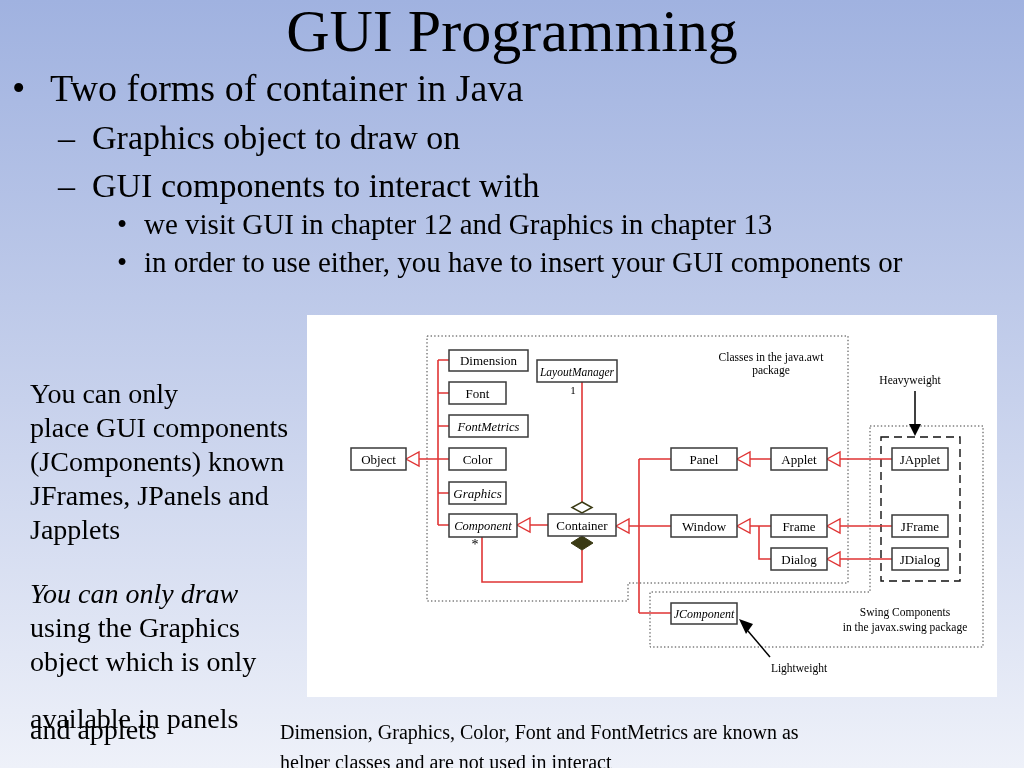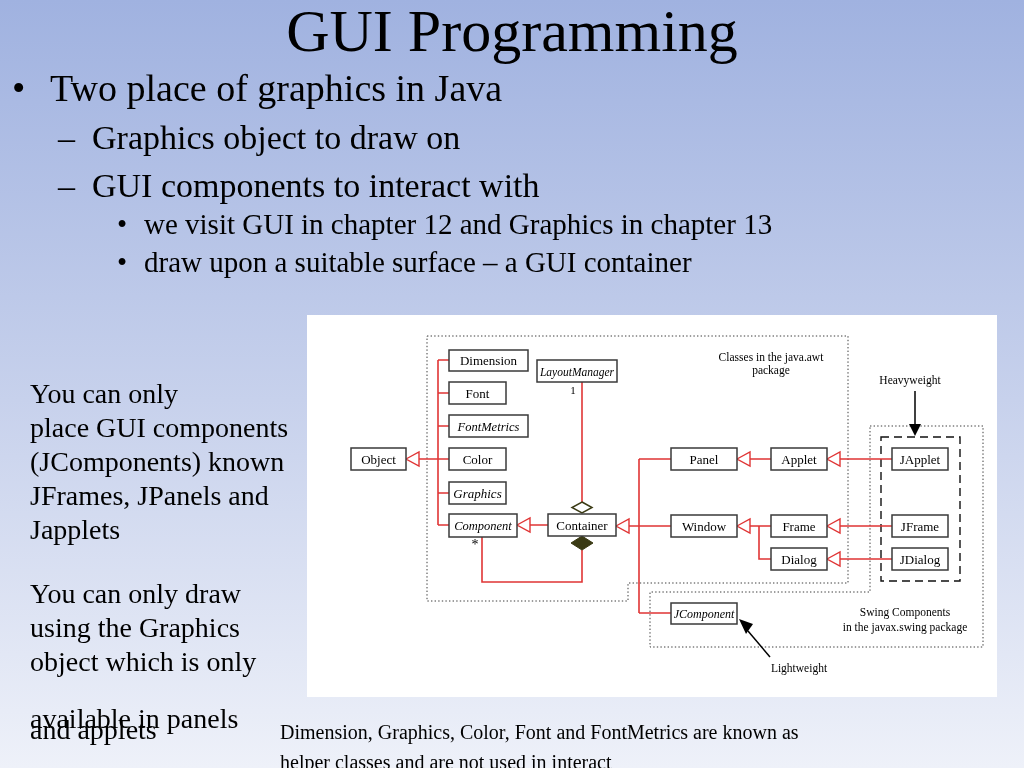--- a/index.html
+++ b/index.html
@@ -38,50 +38,50 @@
   .clslabel{font-size:13px;text-anchor:middle;}
   .it{font-style:italic;}
 </style>
 </head>
 <body>
 
 <div class="abs title">GUI Programming</div>
 
 <div class="bline l1">
   <span class="marker">•</span>
-  <span class="body">Two place of graphics in Java</span>
+  <span class="body">Two forms of container in Java</span>
 </div>
 
 <div class="bline l2" style="top:118px;">
   <span class="marker">–</span>
   <span class="body">Graphics object to draw on</span>
 </div>
 <div class="bline l2" style="top:166px;">
   <span class="marker">–</span>
   <span class="body">GUI components to interact with</span>
 </div>
 
 <div class="bline l3" style="top:209px;">
   <span class="marker">•</span>
   <span class="body">we visit GUI in chapter 12 and Graphics in chapter 13</span>
 </div>
 <div class="bline l3" style="top:247px;">
   <span class="marker">•</span>
   <span class="body">
-    <span style="display:block;">draw upon a suitable surface – a GUI container</span>
+    <span style="display:block;">in order to use either, you have to insert your GUI components or</span>
   </span>
 </div>
 
 <div class="noteline" style="top:377px;">You can only</div>
 <div class="noteline" style="top:411px;">place GUI components</div>
 <div class="noteline" style="top:445px;">(JComponents) known</div>
 <div class="noteline" style="top:479px;">JFrames, JPanels and</div>
 <div class="noteline" style="top:513px;">Japplets</div>
 
-<div class="noteline" style="top:577px;">You can only draw</div>
+<div class="noteline" style="top:577px;font-style:italic;">You can only draw</div>
 <div class="noteline" style="top:611px;text-align:right;">using the Graphics</div>
 <div class="noteline" style="top:645px;">object which is only</div>
 <div class="noteline" style="top:674px;margin-top:28px;">available in panels</div>
 <div class="noteline" style="top:713px;">and applets</div>
 
 <div class="botline" style="top:704px;">Dimension, Graphics, Color, Font and FontMetrics are known as</div>
 <div class="botline" style="top:734px;">helper classes and are not used in interact</div>
 
 <div class="abs imagebox">
   <svg width="690" height="382" viewBox="307 315 690 382">

